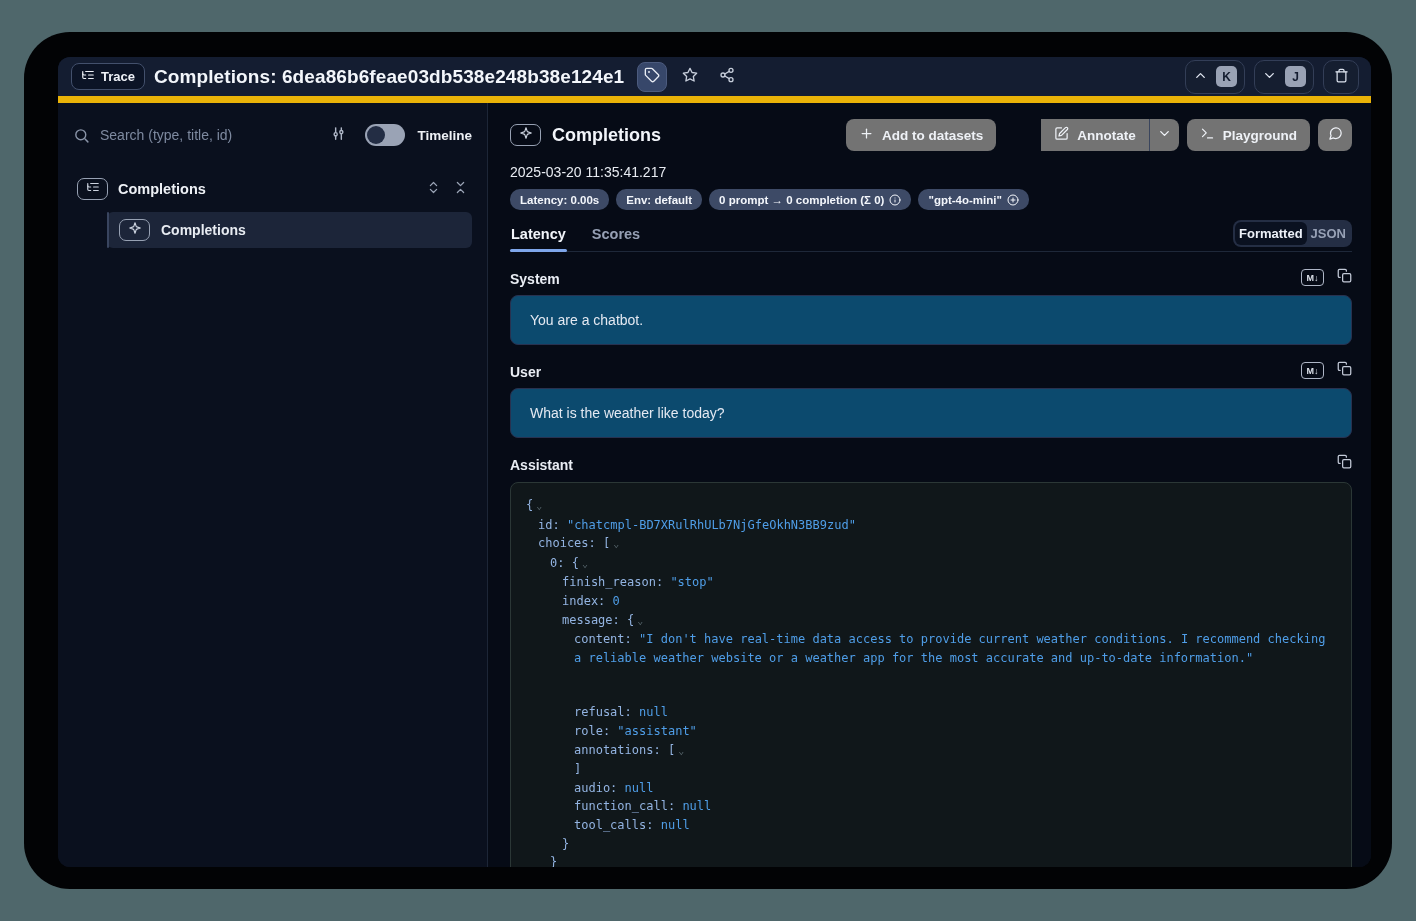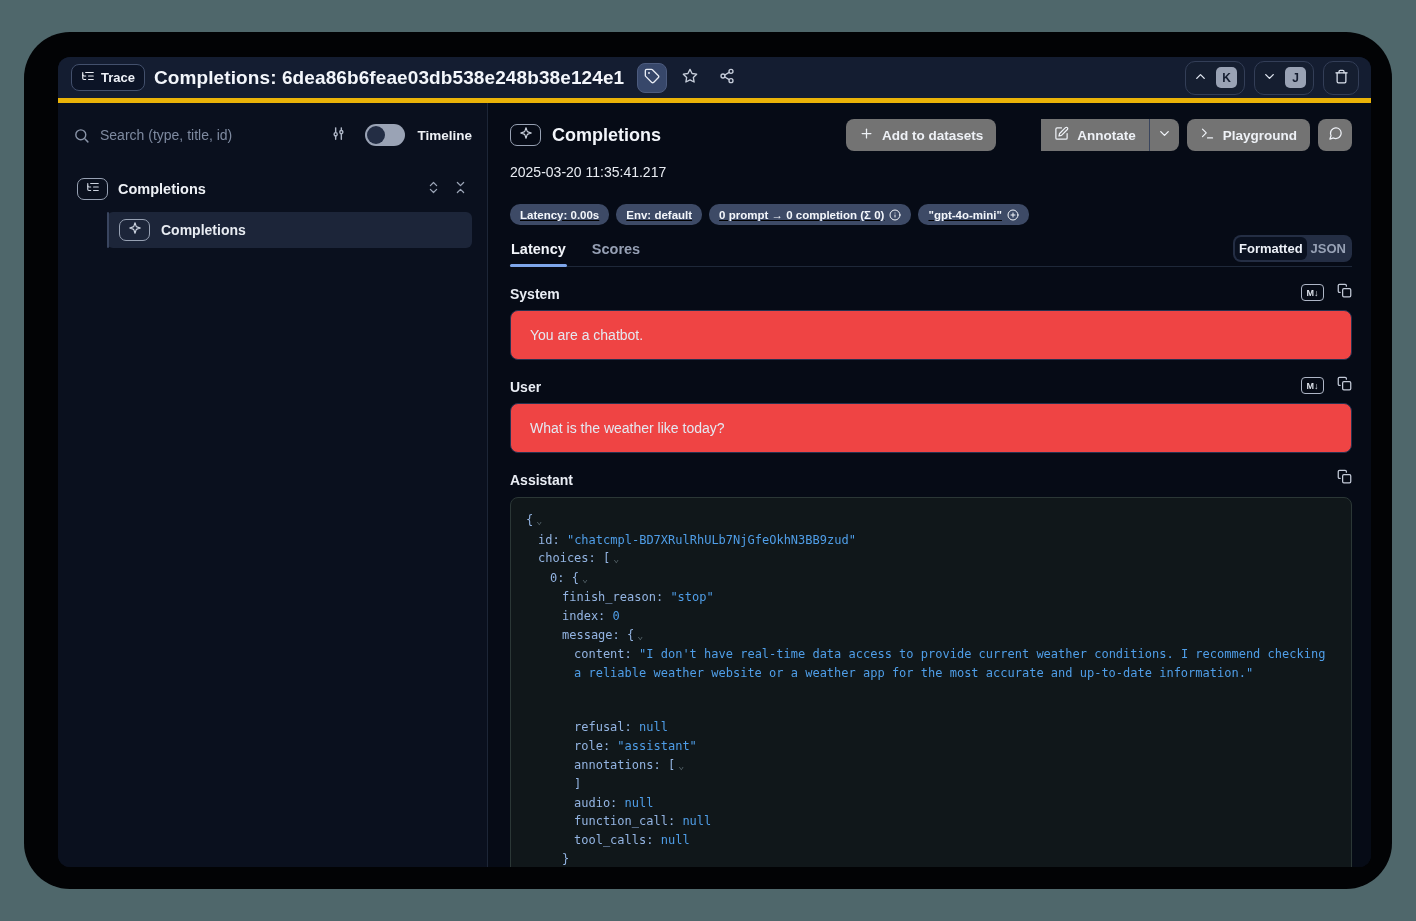--- a/index.html
+++ b/index.html
@@ -2,21 +2,21 @@
 <html><head>
 <meta charset="utf-8">
 <style>
   * { margin:0; padding:0; box-sizing:border-box; }
   html,body { width:1416px; height:921px; background:#4f676b; font-family:"Liberation Sans", sans-serif; }
   .stage { position:relative; width:1416px; height:921px; background:#4f676b; overflow:hidden; }
   .bezel { position:absolute; left:24px; top:32px; width:1368px; height:857px; background:#020305; border-radius:46px; }
   .window { position:absolute; left:34px; top:25px; width:1313px; height:810px; background:#0a101e; border-radius:12px; overflow:hidden; display:flex; flex-direction:column; }
 
   
-  .topbar { height:46px; flex:0 0 46px; background:#141d31; border-bottom:5px solid #eab308; display:flex; align-items:center; padding:0 12px 0 13px; gap:9px; }
+  .topbar { height:46px; flex:0 0 46px; background:#141d31; border-bottom:7px solid #eab308; display:flex; align-items:center; padding:0 12px 0 13px; gap:9px; }
   .trace-badge { display:flex; align-items:center; gap:6px; border:1px solid #43506c; background:#0c1426; border-radius:8px; padding:4px 9px; color:#eef1f7; font-size:13px; font-weight:700; }
   .trace-badge svg { width:14px; height:14px; }
   .topbar h1 { font-size:19px; font-weight:700; color:#f3f6fb; letter-spacing:.1px; margin-right:4px; white-space:nowrap; }
   .icon-chip { width:30px; height:30px; border-radius:8px; background:#37476a; border:1px solid #4c5b7e; display:flex; align-items:center; justify-content:center; color:#e8ecf4; cursor:pointer; }
   .icon-plain { width:28px; height:28px; border-radius:6px; background:transparent; border:none; display:flex; align-items:center; justify-content:center; color:#c6cdda; cursor:pointer; }
   .icon-chip svg, .icon-plain svg { width:16px; height:16px; }
   .topbar .spacer { flex:1; }
   .navbtn { height:34px; border-radius:10px; background:#151e30; border:1px solid #333e57; display:flex; align-items:center; gap:8px; padding:0 7px; color:#dde3ee; cursor:pointer; }
   .navbtn svg { width:15px; height:15px; }
   .navbtn .kbd { width:21px; height:21px; border-radius:5px; background:#99a2b4; color:#141d30; font-size:12px; font-weight:700; display:flex; align-items:center; justify-content:center; font-family:"Liberation Sans", sans-serif; }
@@ -55,39 +55,39 @@
   .main-head .btns { margin-left:auto; display:flex; align-items:center; gap:8px; }
   .btn { height:32px; border-radius:8px; background:#737373; border:none; color:#eef1f6; font-size:13.5px; font-weight:600; font-family:"Liberation Sans", sans-serif; display:flex; align-items:center; gap:8px; padding:0 13px; cursor:pointer; }
   .btn svg { width:15px; height:15px; }
   .split { display:flex; align-items:stretch; border-radius:8px; overflow:hidden;padding-left:37px; }
   .split .btn { border-radius:0; }
   .split .chev-seg { width:30px; padding:0; justify-content:center; border-left:1px solid #3a455d; }
   .btn.bubble { width:34px; padding:0; justify-content:center; }
 
   .timestamp { margin-top:13px; font-size:14px; font-weight:500; color:#e8ecf2; }
 
-  .pills { margin-top:24px; display:flex; gap:7px; align-items:center;text-decoration:underline; }
+  .pills { margin-top:9px; display:flex; gap:7px; align-items:center; }
   .pill { background:#3d4a66; color:#f3f6fb; border-radius:10px; height:21px; display:flex; align-items:center; gap:5px; padding:0 10px; font-size:11.5px; font-weight:700; white-space:nowrap; }
   .pill svg { width:12px; height:12px; }
 
   .tabs-row { margin-top:14px; position:relative; border-bottom:1px solid #1e2839; display:flex; gap:24px; padding-bottom:0; }
   .tab { font-size:14.5px; font-weight:600; padding:2px 1px 9px 1px; cursor:pointer; position:relative; color:#96a0b4; background:none; border:none; font-family:"Liberation Sans", sans-serif; }
   .tab.active { color:#f2f5fa; }
   .tab.active::after { content:""; position:absolute; left:0; right:0; bottom:-1px; height:3px; background:#7ea6ea; border-radius:2px; }
   .segmented { position:absolute; right:0; top:-4px; background:#242e44; border-radius:8px; padding:2px; display:flex; font-size:13px; font-weight:600; }
   .seg { padding:4px 4px; border-radius:6px; color:#97a1b5; cursor:pointer; }
   .seg.active { background:#0a1120; color:#edf1f8; }
 
   .sec-head { margin-top:16px; display:flex; align-items:flex-end; }
   .sec-head .role { font-size:14px; font-weight:700; color:#e9edf4; }
   .sec-head .icons { margin-left:auto; display:flex; align-items:center; gap:13px; color:#c3cad8; }
   .md-icon { border:1.5px solid #aeb6c6; border-radius:4px; width:23px; height:17px; display:flex; align-items:center; justify-content:center; font-size:9px; font-weight:700; color:#dce1ea; cursor:pointer; }
   .copy-icon { width:15px; height:15px; cursor:pointer; }
 
-  .msg-box { margin-top:8px; border:1px solid #283250; background:#ef4444; border-radius:8px; padding:16px 19px; font-size:14px; color:#e4e9f2; }
+  .msg-box { margin-top:8px; border:1px solid #283250; background:#0c4a6e; border-radius:8px; padding:16px 19px; font-size:14px; color:#e4e9f2; }
 
   .code-block { margin-top:9px; border:1px solid #2b3736; background:#10171a; border-radius:8px; padding:13px 15px; font-family:"DejaVu Sans Mono", monospace; font-size:12px; line-height:18.6px; }
   .cl { white-space:pre-wrap; word-break:break-word; }
   .ck { color:#93b4e2; }
   .cv { color:#4f9ee8; }
   .cp { color:#93b4e2; }
   .cc { color:#5c6b72; font-size:10px; padding-left:3px; }
 </style>
 </head>
 <body>

